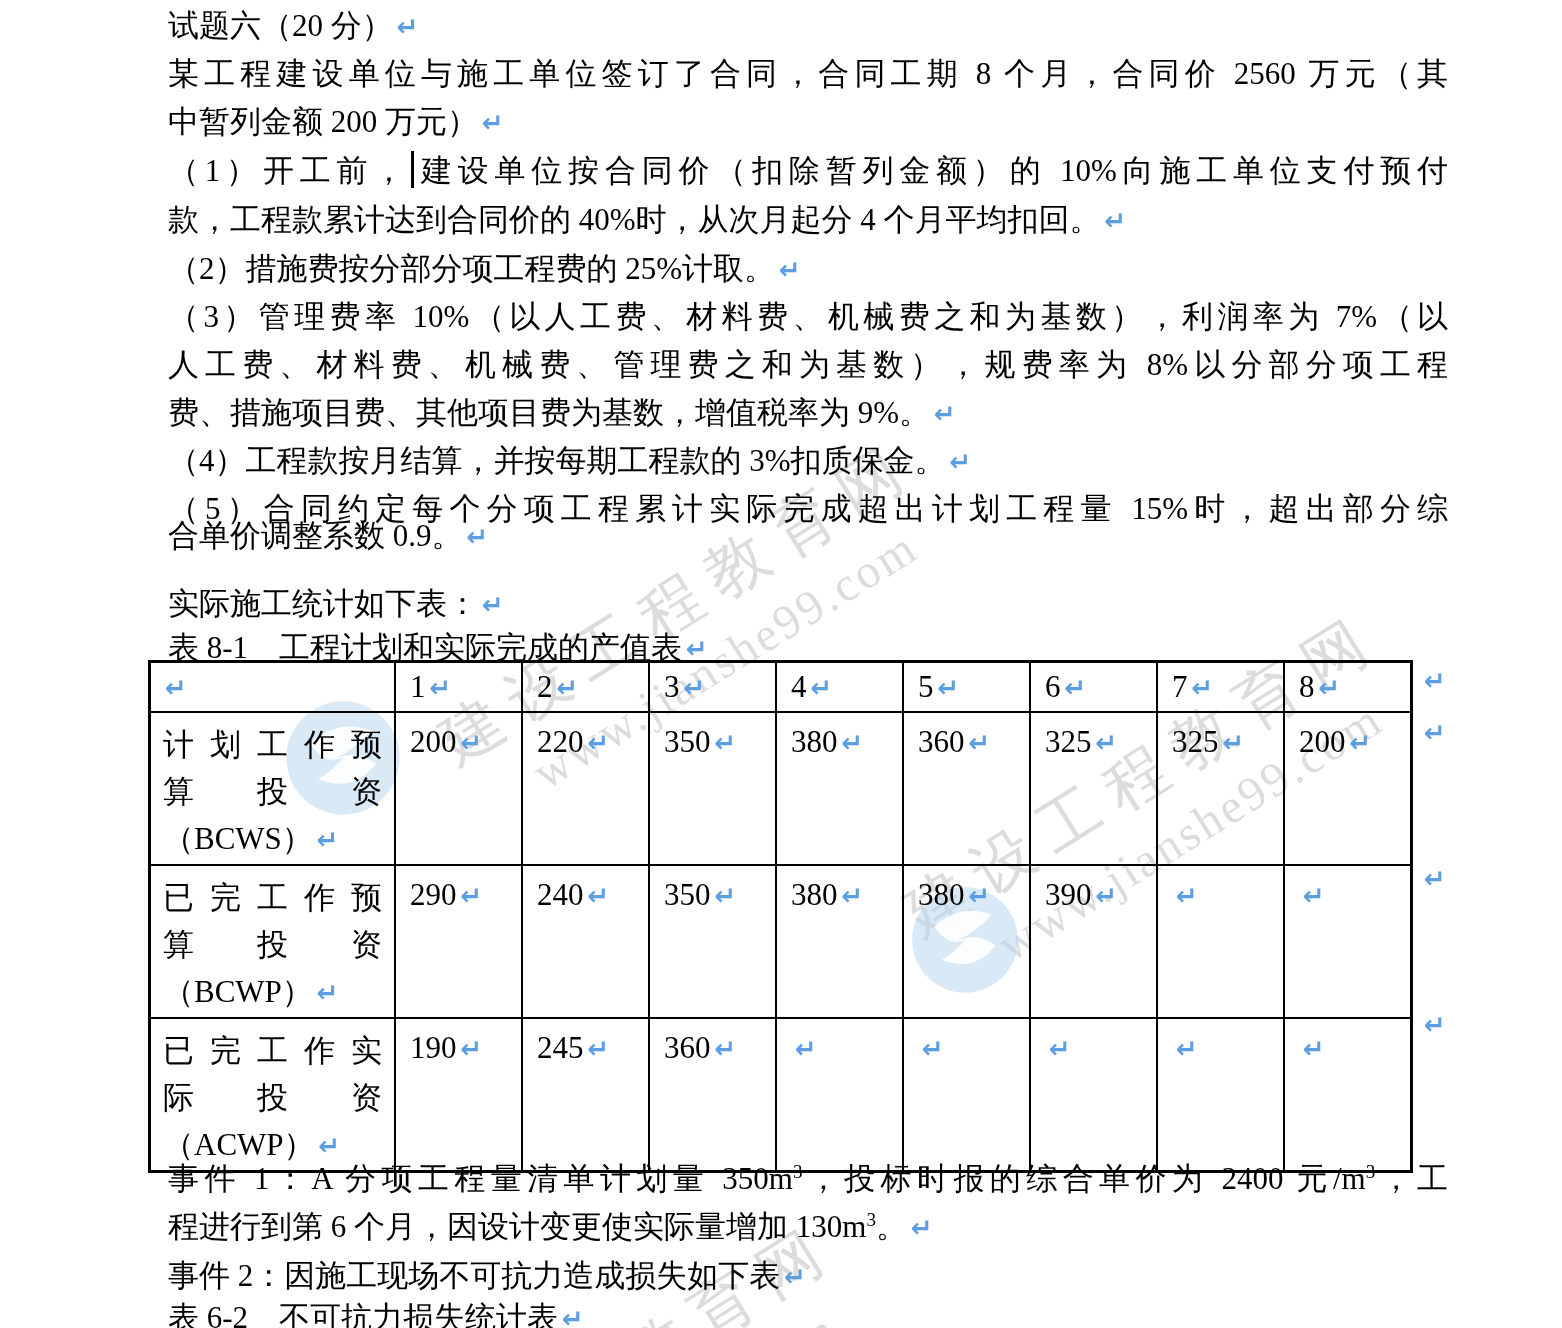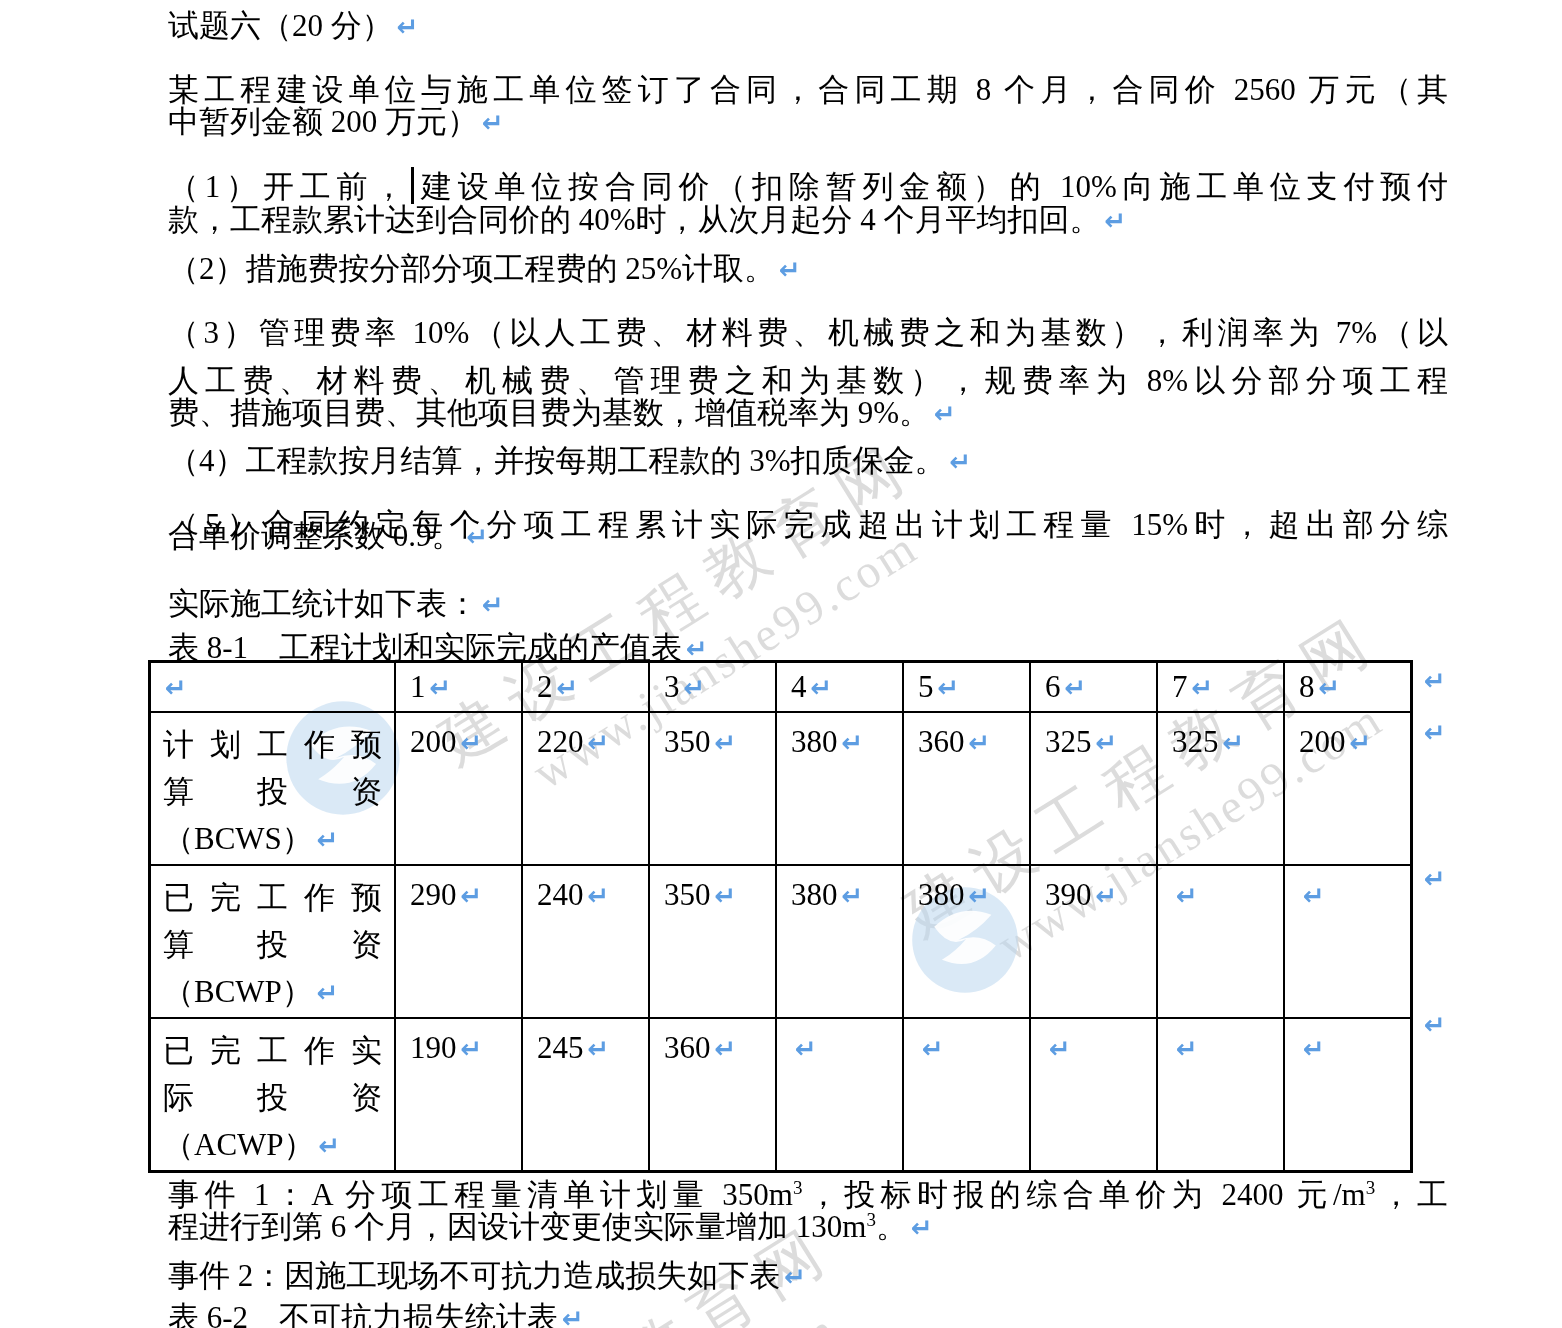--- a/index.html
+++ b/index.html
@@ -6,21 +6,21 @@
   body{
     width:1562px;height:1328px;position:relative;overflow:hidden;
     background:#ffffff;color:#000;
     font-family:"Liberation Serif","DejaVu Serif",serif;
   }
   
   .line{
     position:absolute;left:168px;width:1280px;height:48px;line-height:48px;
     font-size:31px;white-space:nowrap;z-index:2;
   }
-  .jline{white-space:normal;text-align:justify;text-align-last:justify;margin-top:16px;}
+  .jline{white-space:normal;text-align:justify;text-align-last:justify;}
   .pilcrow{
     font-family:"DejaVu Sans",sans-serif;color:#5d9de2;font-size:26px;
     margin-left:4px;font-weight:bold;
   }
   .sup{font-size:19px;vertical-align:super;line-height:0;}
   .caret{
     display:inline-block;width:3px;height:37px;background:#000;
     vertical-align:-7px;margin:0 1px;
   }
   

